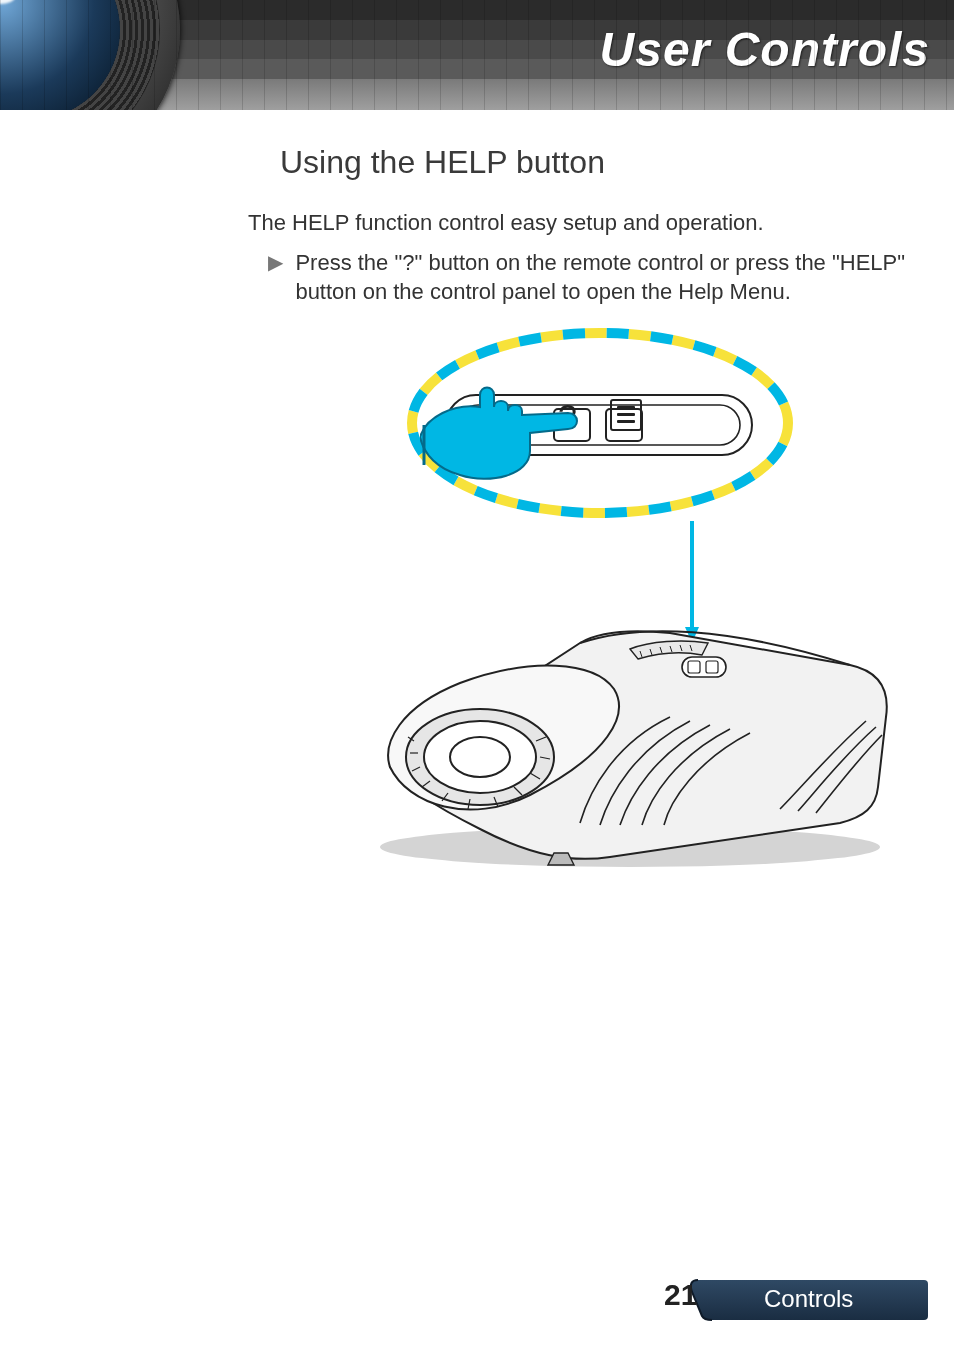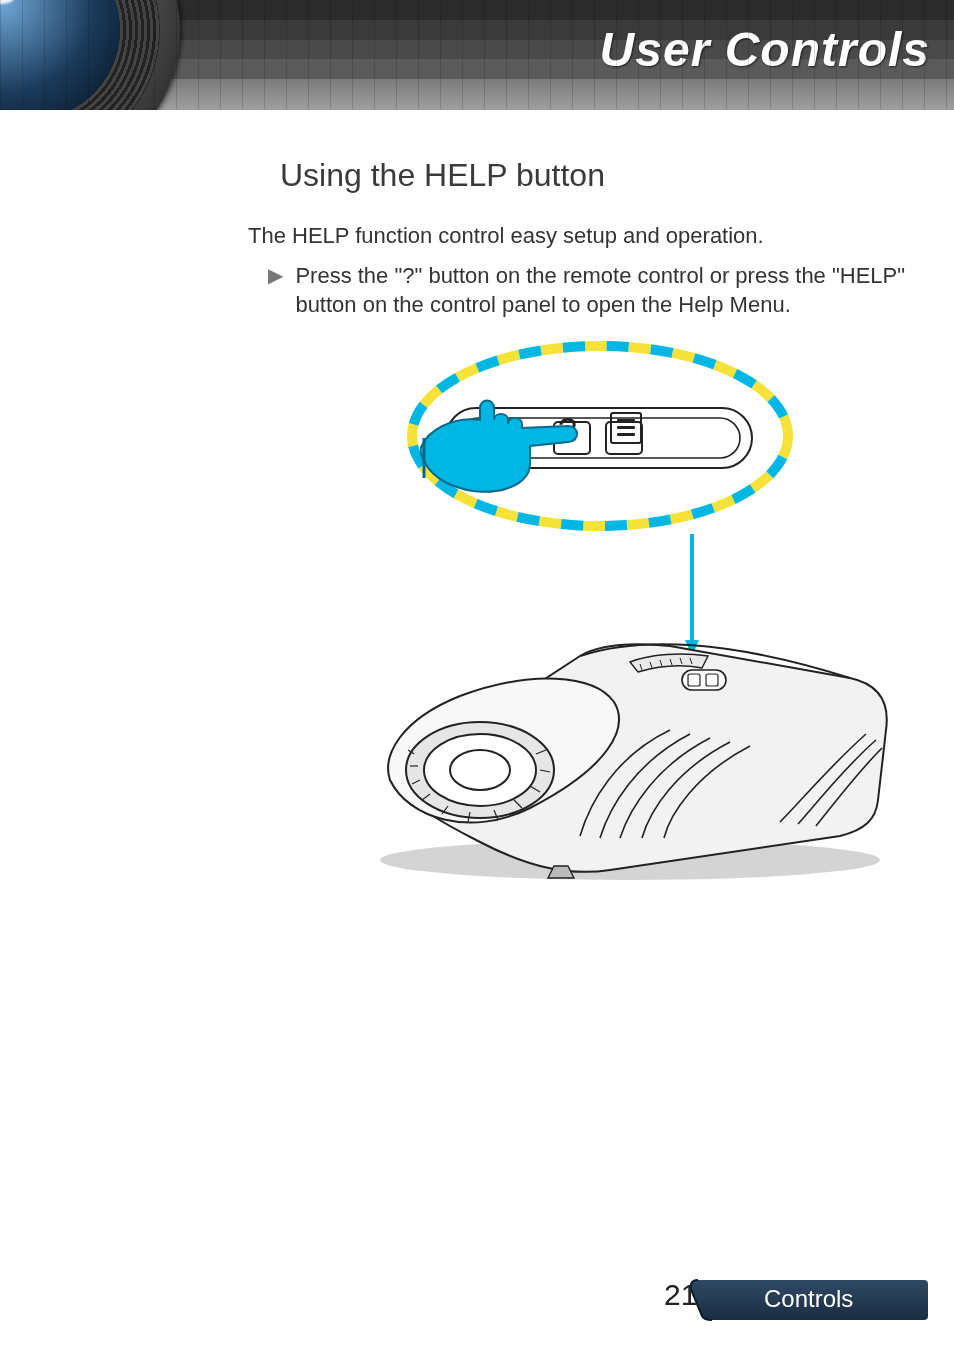--- a/index.html
+++ b/index.html
@@ -74,21 +74,21 @@
     font-weight: 700;
     color: #ffffff;
     letter-spacing: 1px;
     text-shadow: 1px 1px 2px rgba(0,0,0,0.6);
     white-space: nowrap;
   }
 
   
   .content {
     position: relative;
-    padding: 47px 30px 0 30px;
+    padding: 34px 30px 0 30px;
   }
   .section-heading {
     font-size: 32px;
     font-weight: 400;
     color: #3a3a3a;
     margin: 0 0 28px 250px;
   }
   .intro-text {
     font-size: 22px;
     color: #333;
@@ -243,21 +243,21 @@
   .footer-tab {
     position: absolute;
     top: 0; left: 0; width: 100%; height: 100%;
   }
   .footer-num {
     position: absolute;
     left: -4px;
     top: 2px;
     font-size: 30px;
     color: #222;
-    font-weight: 400;
+    font-weight: 700;
   }
   .footer-lang {
     position: absolute;
     left: 96px;
     top: 9px;
     font-size: 24px;
     color: #fff;
   }
 </style>
 </head>

